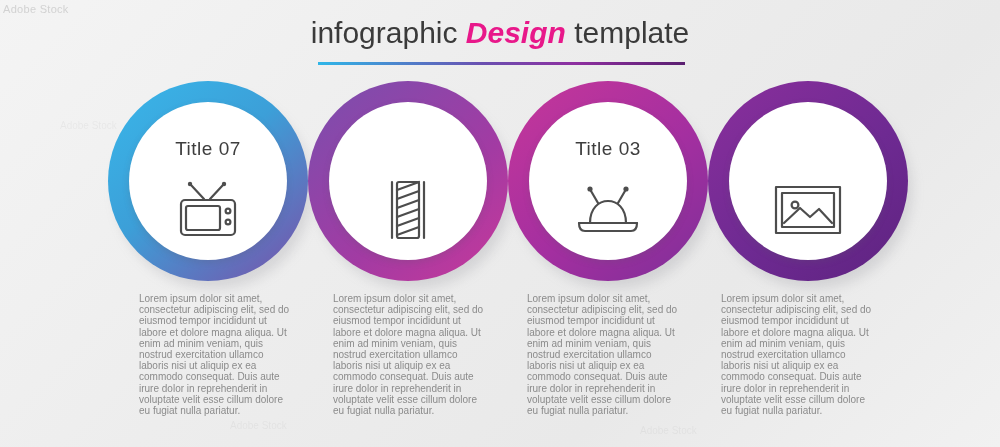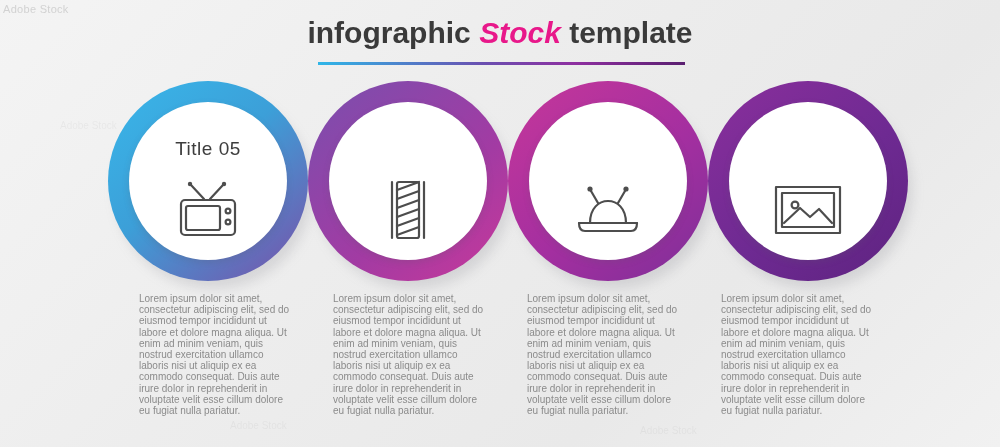--- a/index.html
+++ b/index.html
@@ -29,23 +29,23 @@
     left: 0;
     top: 16px;
     width: 1000px;
     text-align: center;
   }
   .title-line {
     font-size: 30px;
     letter-spacing: 0px;
     white-space: nowrap;
   }
-  .t-word1 { color: #3a3a3a; font-weight: bold; }
+  .t-word1 { color: #3a3a3a; font-weight: normal; }
   .t-word2 { color: #e8188a; font-weight: bold; font-style: italic; }
-  .t-word3 { color: #3a3a3a; font-weight: bold; }
+  .t-word3 { color: #3a3a3a; font-weight: normal; }
   .title-rule {
     position: absolute;
     left: 318px;
     top: 62px;
     width: 367px;
     height: 3px;
     background: linear-gradient(to right, #2fb6e8 0%, #6a4fb0 45%, #8e2fa0 70%, #5a1f70 100%);
   }
 
   .petal {
@@ -154,42 +154,43 @@
 
   <div class="wm-tile" style="left:60px; top:120px;">Adobe Stock</div>
   <div class="wm-tile" style="left:420px; top:110px;">Adobe Stock</div>
   <div class="wm-tile" style="left:800px; top:140px;">Adobe Stock</div>
   <div class="wm-tile" style="left:230px; top:420px;">Adobe Stock</div>
   <div class="wm-tile" style="left:640px; top:425px;">Adobe Stock</div>
 
   <div class="title-wrap">
     <span class="title-line">
       <span class="t-word1">infographic</span>
-      <span class="t-word2">Stock</span>
+      <span class="t-word2">Design</span>
       <span class="t-word3">template</span>
     </span>
   </div>
   <div class="title-rule"></div>
 
   <div class="petal-shadow s1"></div>
   <div class="petal-shadow s2"></div>
   <div class="petal-shadow s3"></div>
   <div class="petal-shadow s4"></div>
 
   <div class="petal p1"></div>
   <div class="petal p2"></div>
   <div class="petal p3"></div>
   <div class="petal p4"></div>
 
   <div class="disc d1"></div>
   <div class="disc d2"></div>
   <div class="disc d3"></div>
   <div class="disc d4"></div>
 
-  <div class="step-title n1">Title 05</div>
+  <div class="step-title n1">Title 07</div>
+  <div class="step-title n3">Title 03</div>
 
   <div class="icon-box i1">
     <svg width="70" height="62" viewBox="0 0 70 62" fill="none" stroke="#4d4d4d" stroke-width="2.2" stroke-linecap="round" stroke-linejoin="round">
       <path d="M18 6 L31 20"></path>
       <path d="M50 6 L37 20"></path>
       <circle cx="17" cy="5" r="2.2" fill="#4d4d4d" stroke="none"></circle>
       <circle cx="51" cy="5" r="2.2" fill="#4d4d4d" stroke="none"></circle>
       <rect x="8" y="21" width="54" height="35" rx="4"></rect>
       <rect x="13" y="27" width="34" height="24" rx="2"></rect>
       <circle cx="55" cy="32" r="2.4"></circle>

